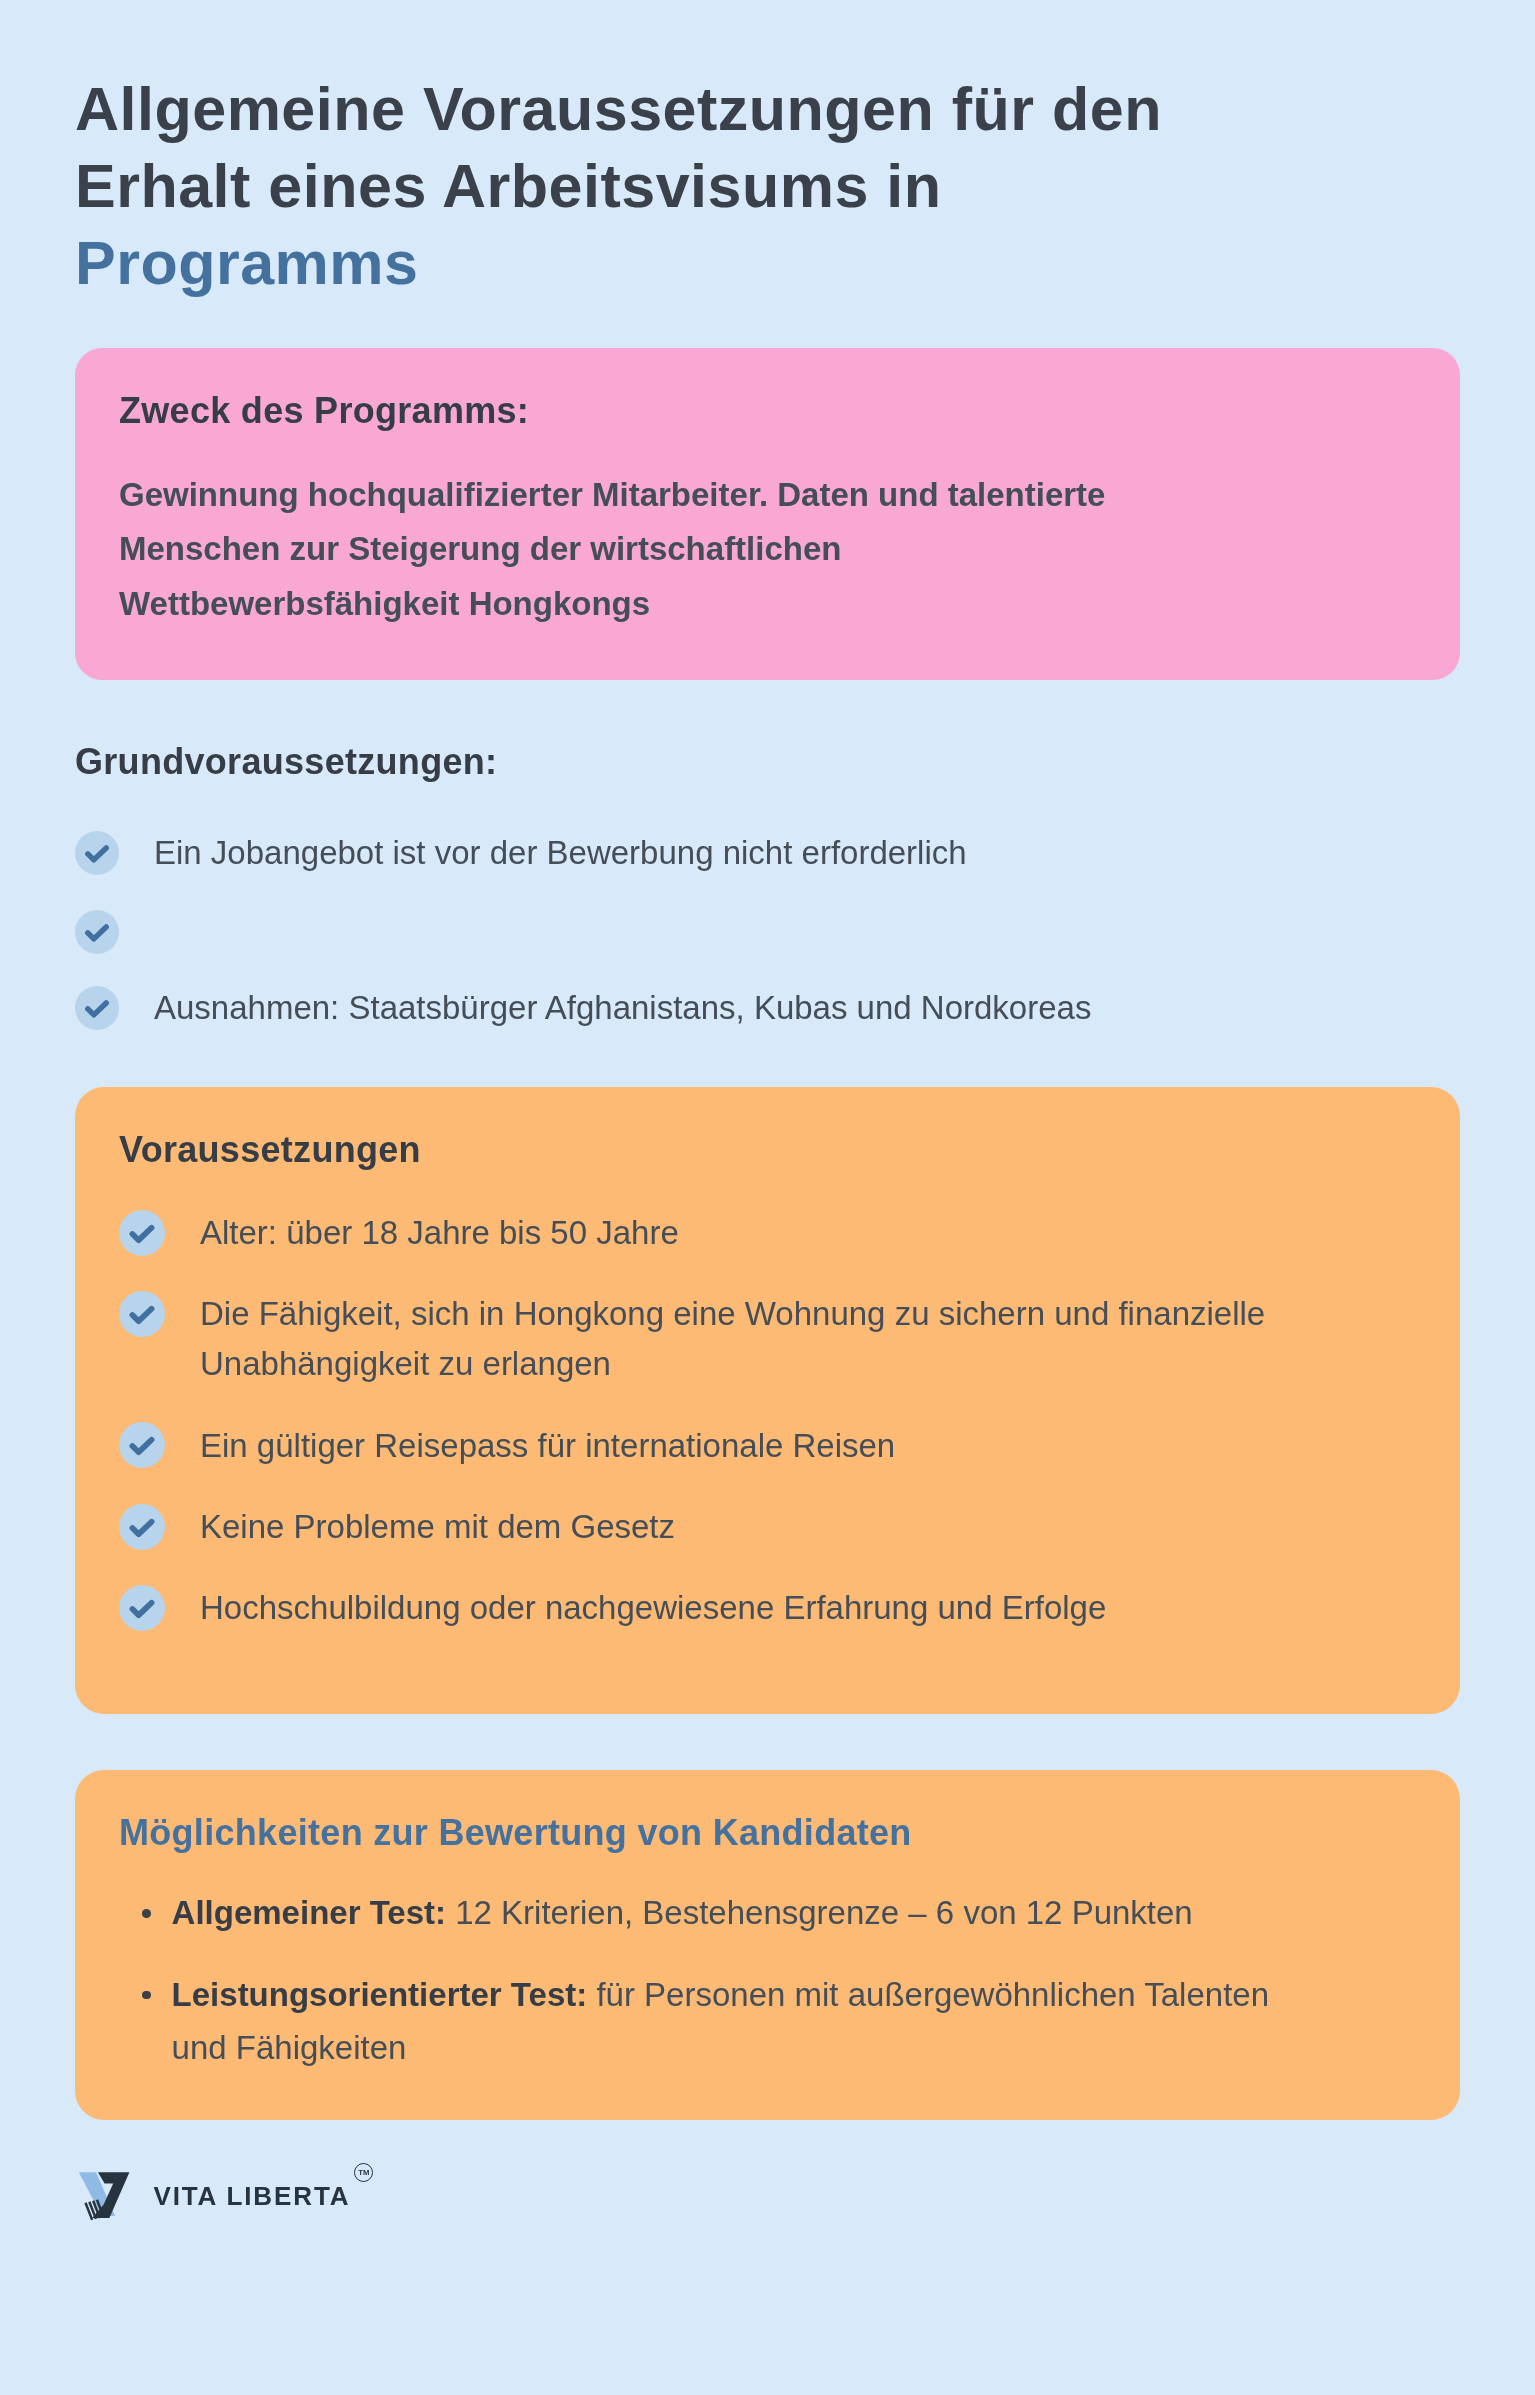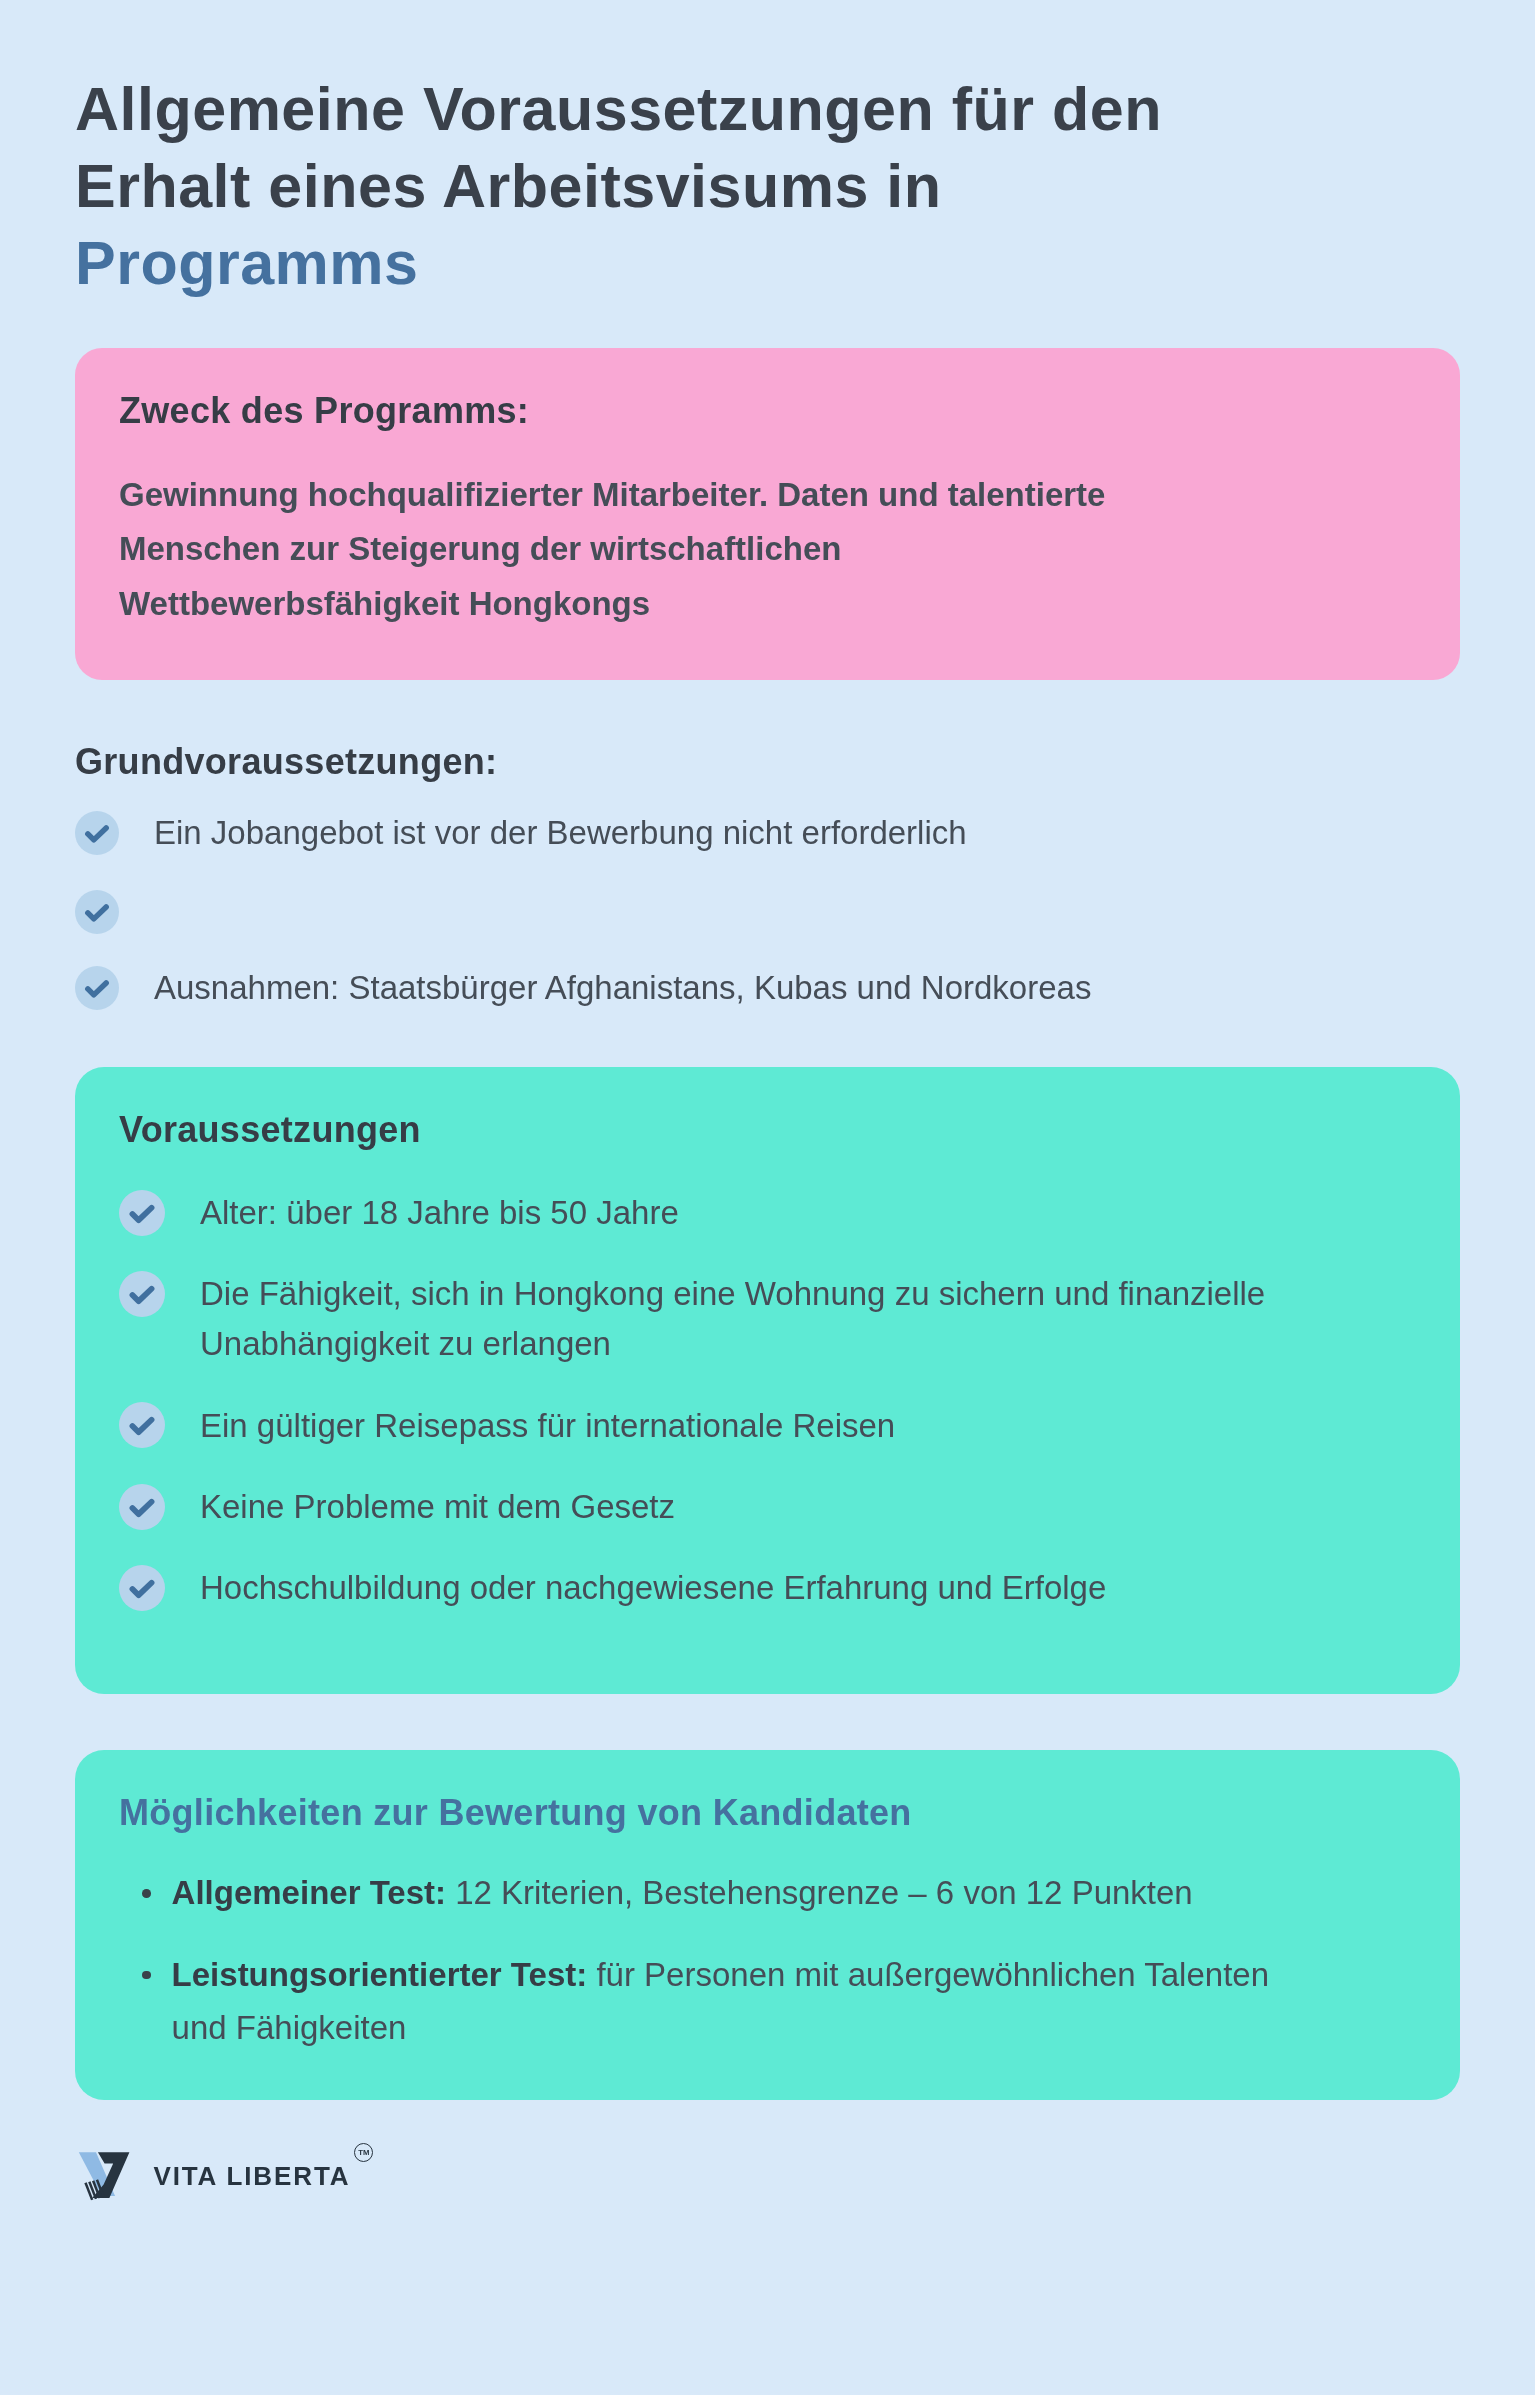--- a/index.html
+++ b/index.html
@@ -54,21 +54,21 @@
     margin-top: 61px;
     font-size: 36px;
     font-weight: 700;
     color: #363D46;
     letter-spacing: 0.3px;
   }
 
   
   .check-list {
     list-style: none;
-    margin-top: 25px;
+    margin-top: 45px;
   }
   .check-list li {
     display: flex;
     align-items: flex-start;
     margin-bottom: 29px;
   }
   .check-list li:last-child { margin-bottom: 0; }
   .check-badge {
     flex: 0 0 auto;
     width: 44px;
@@ -79,21 +79,21 @@
   .check-list .item-text {
     margin-left: 35px;
     font-size: 33px;
     line-height: 1.52;
     color: #454D57;
     max-width: 1134px;
   }
 
   
   .card {
-    background: #5eead4;
+    background: #fdba74;
     border-radius: 29px;
     padding: 42px 44px 50px 44px;
   }
   .card-requirements { margin-top: 54px; }
   .card-evaluation { margin-top: 56px; padding-bottom: 46px; }
   .card h2 {
     font-size: 36px;
     font-weight: 700;
     color: #363D46;
     letter-spacing: 0.3px;

